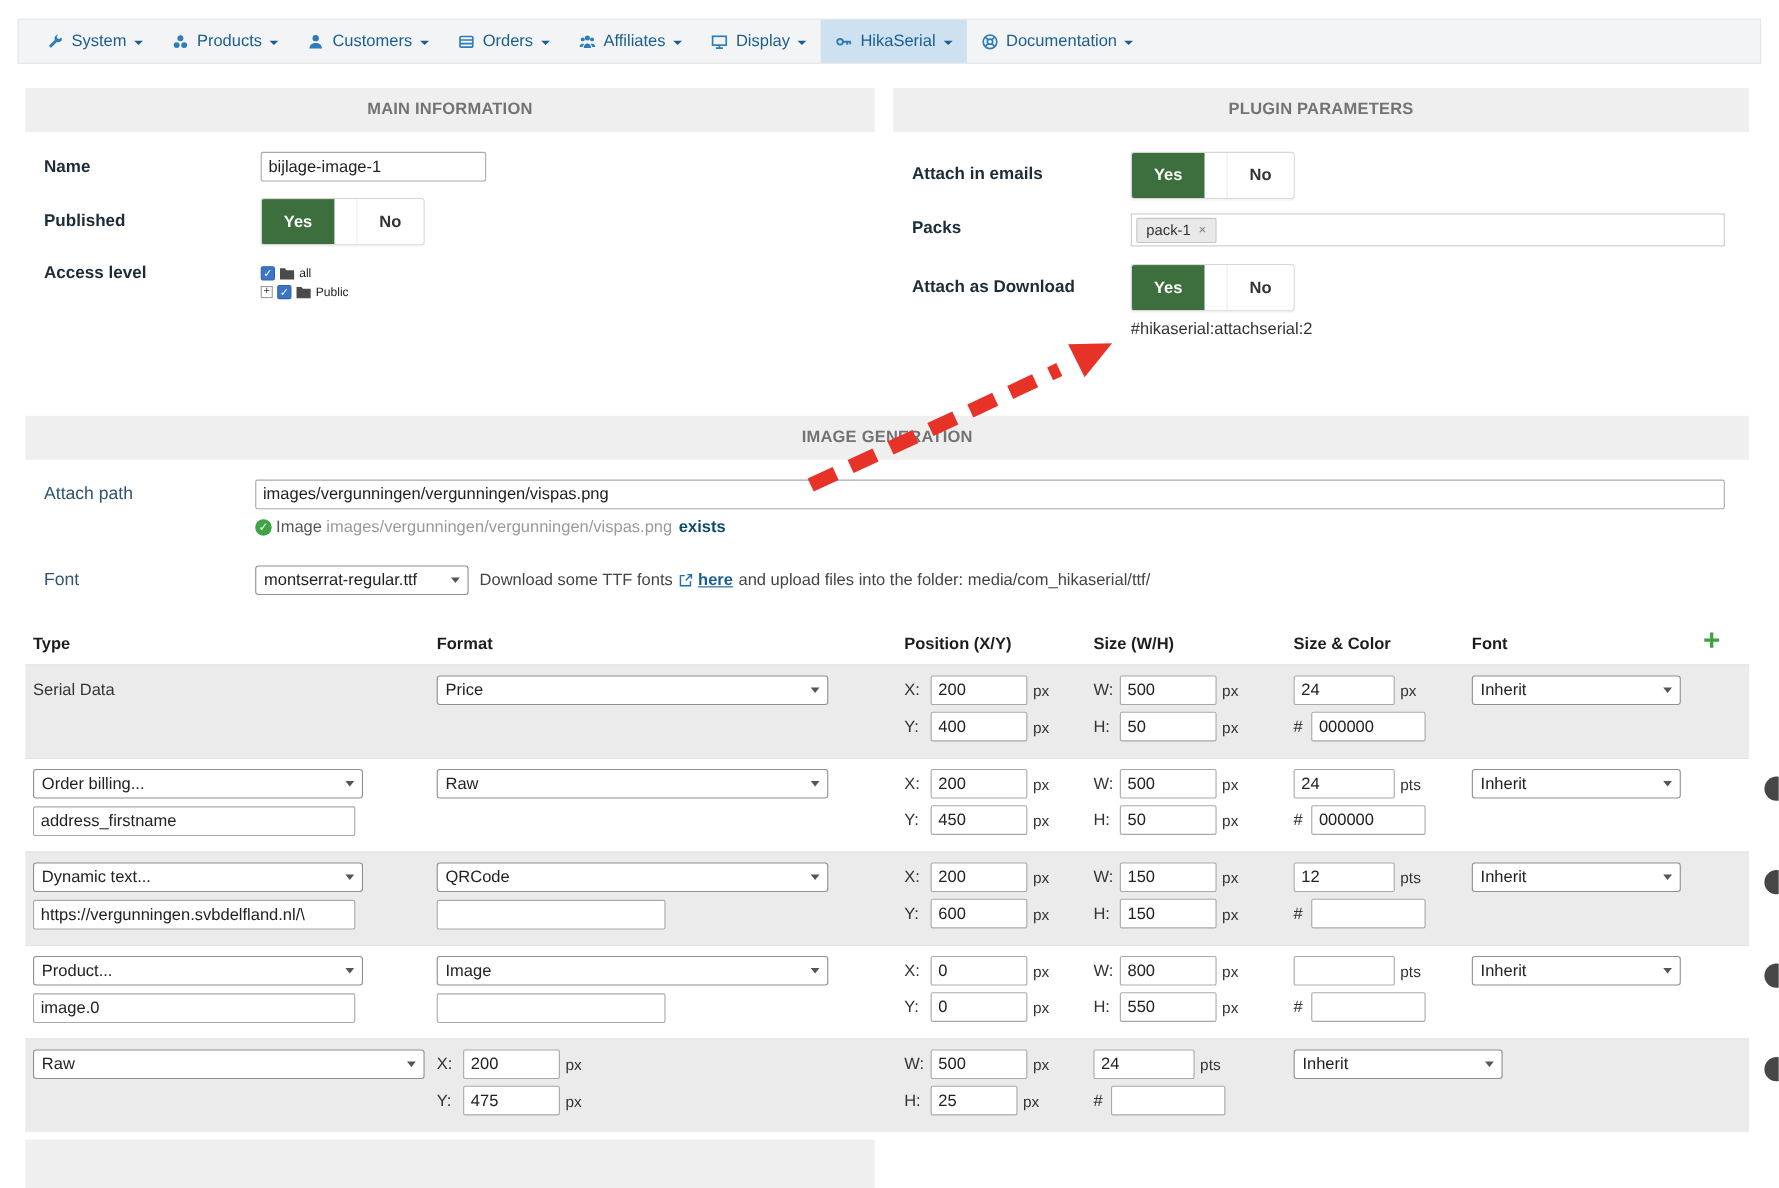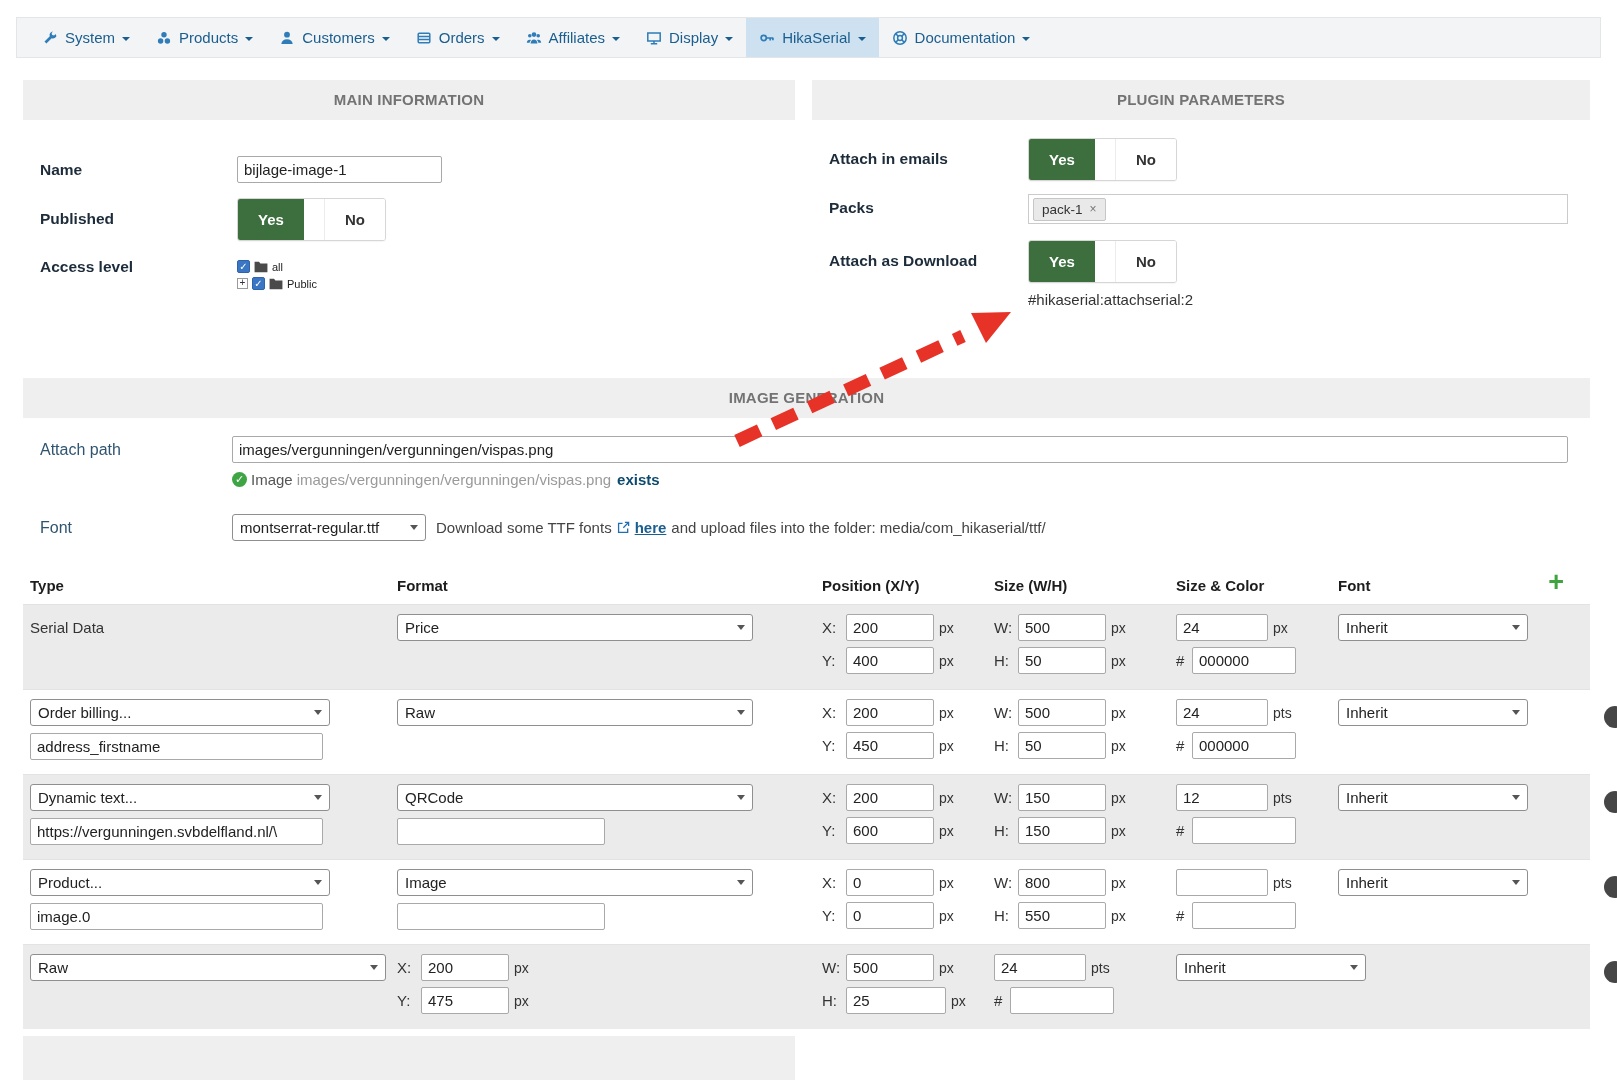--- a/index.html
+++ b/index.html
@@ -167,21 +167,21 @@
           <path d="M3.6 3.6l2.7 2.7M12.4 3.6L9.7 6.3M3.6 12.4l2.7-2.7M12.4 12.4L9.7 9.7"></path>
         </g>
       </svg>
     <span>Documentation</span>
     <span class="caret"></span>
   </div>
 </nav>
 
 <section class="panel" style="left:23px;top:80px;width:772px;">
   <div class="phead">MAIN INFORMATION</div>
-  <div class="frow" style="margin-top:36px;">
+  <div class="frow" style="margin-top:18px;">
     <span class="flabel lw-main">Name</span>
     <input style="width: 205px;" value="bijlage-image-1">
   </div>
   <div class="frow top" style="margin-top:15px;">
     <span class="flabel lw-main" style="padding-top:12px;">Published</span>
     <span class="tgl">
       <span class="on">Yes</span>
       <span class="off">No</span>
     </span>
   </div>
@@ -461,21 +461,21 @@
             </div>
           </div>
           <div class="cell">
             <div class="xy">
               <span class="xylab">W:</span>
               <input class="tinput" value="500" style="width: 88px;">
               <span class="unit">px</span>
             </div>
             <div class="xy">
               <span class="xylab">H:</span>
-              <input class="tinput" value="25" style="width: 100px;">
+              <input class="tinput" value="25" style="width: 79px;">
               <span class="unit">px</span>
             </div>
           </div>
           <div class="cell">
             <div class="xy">
               <input class="tinput" value="24" style="width: 92px;">
               <span class="unit">pts</span>
             </div>
             <div class="xy">
               <span class="hash">#</span>

